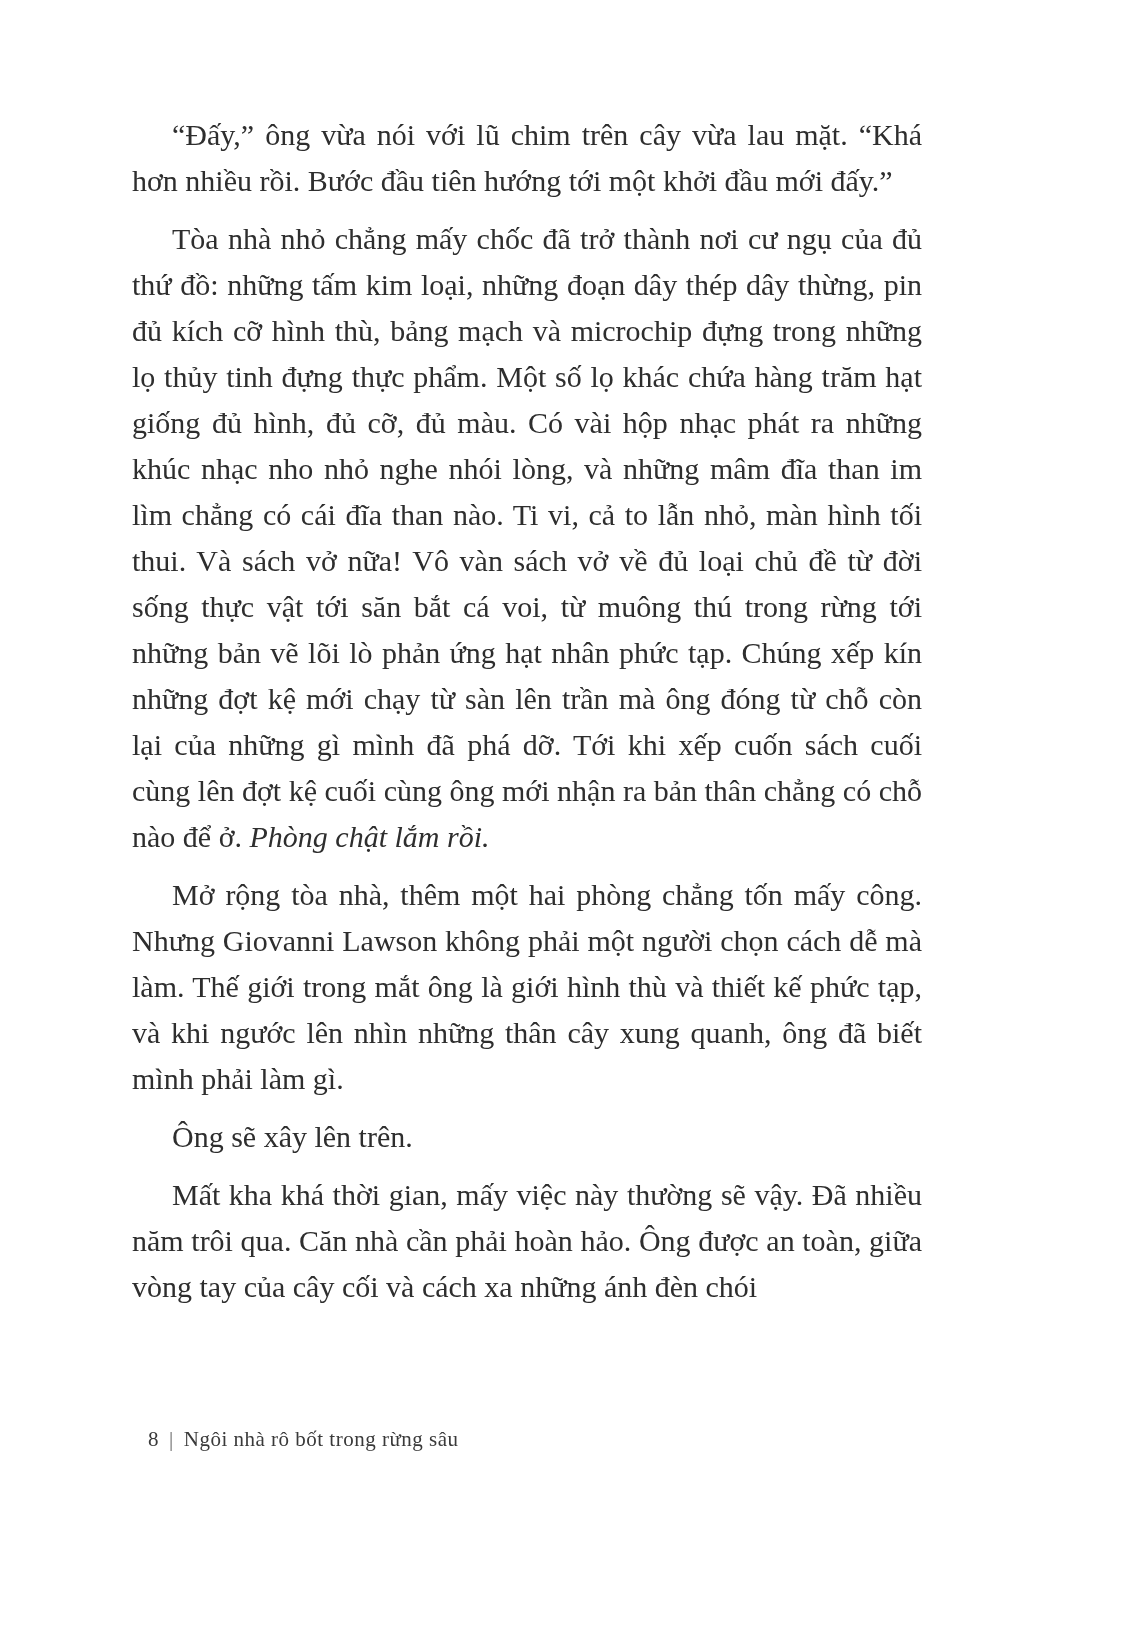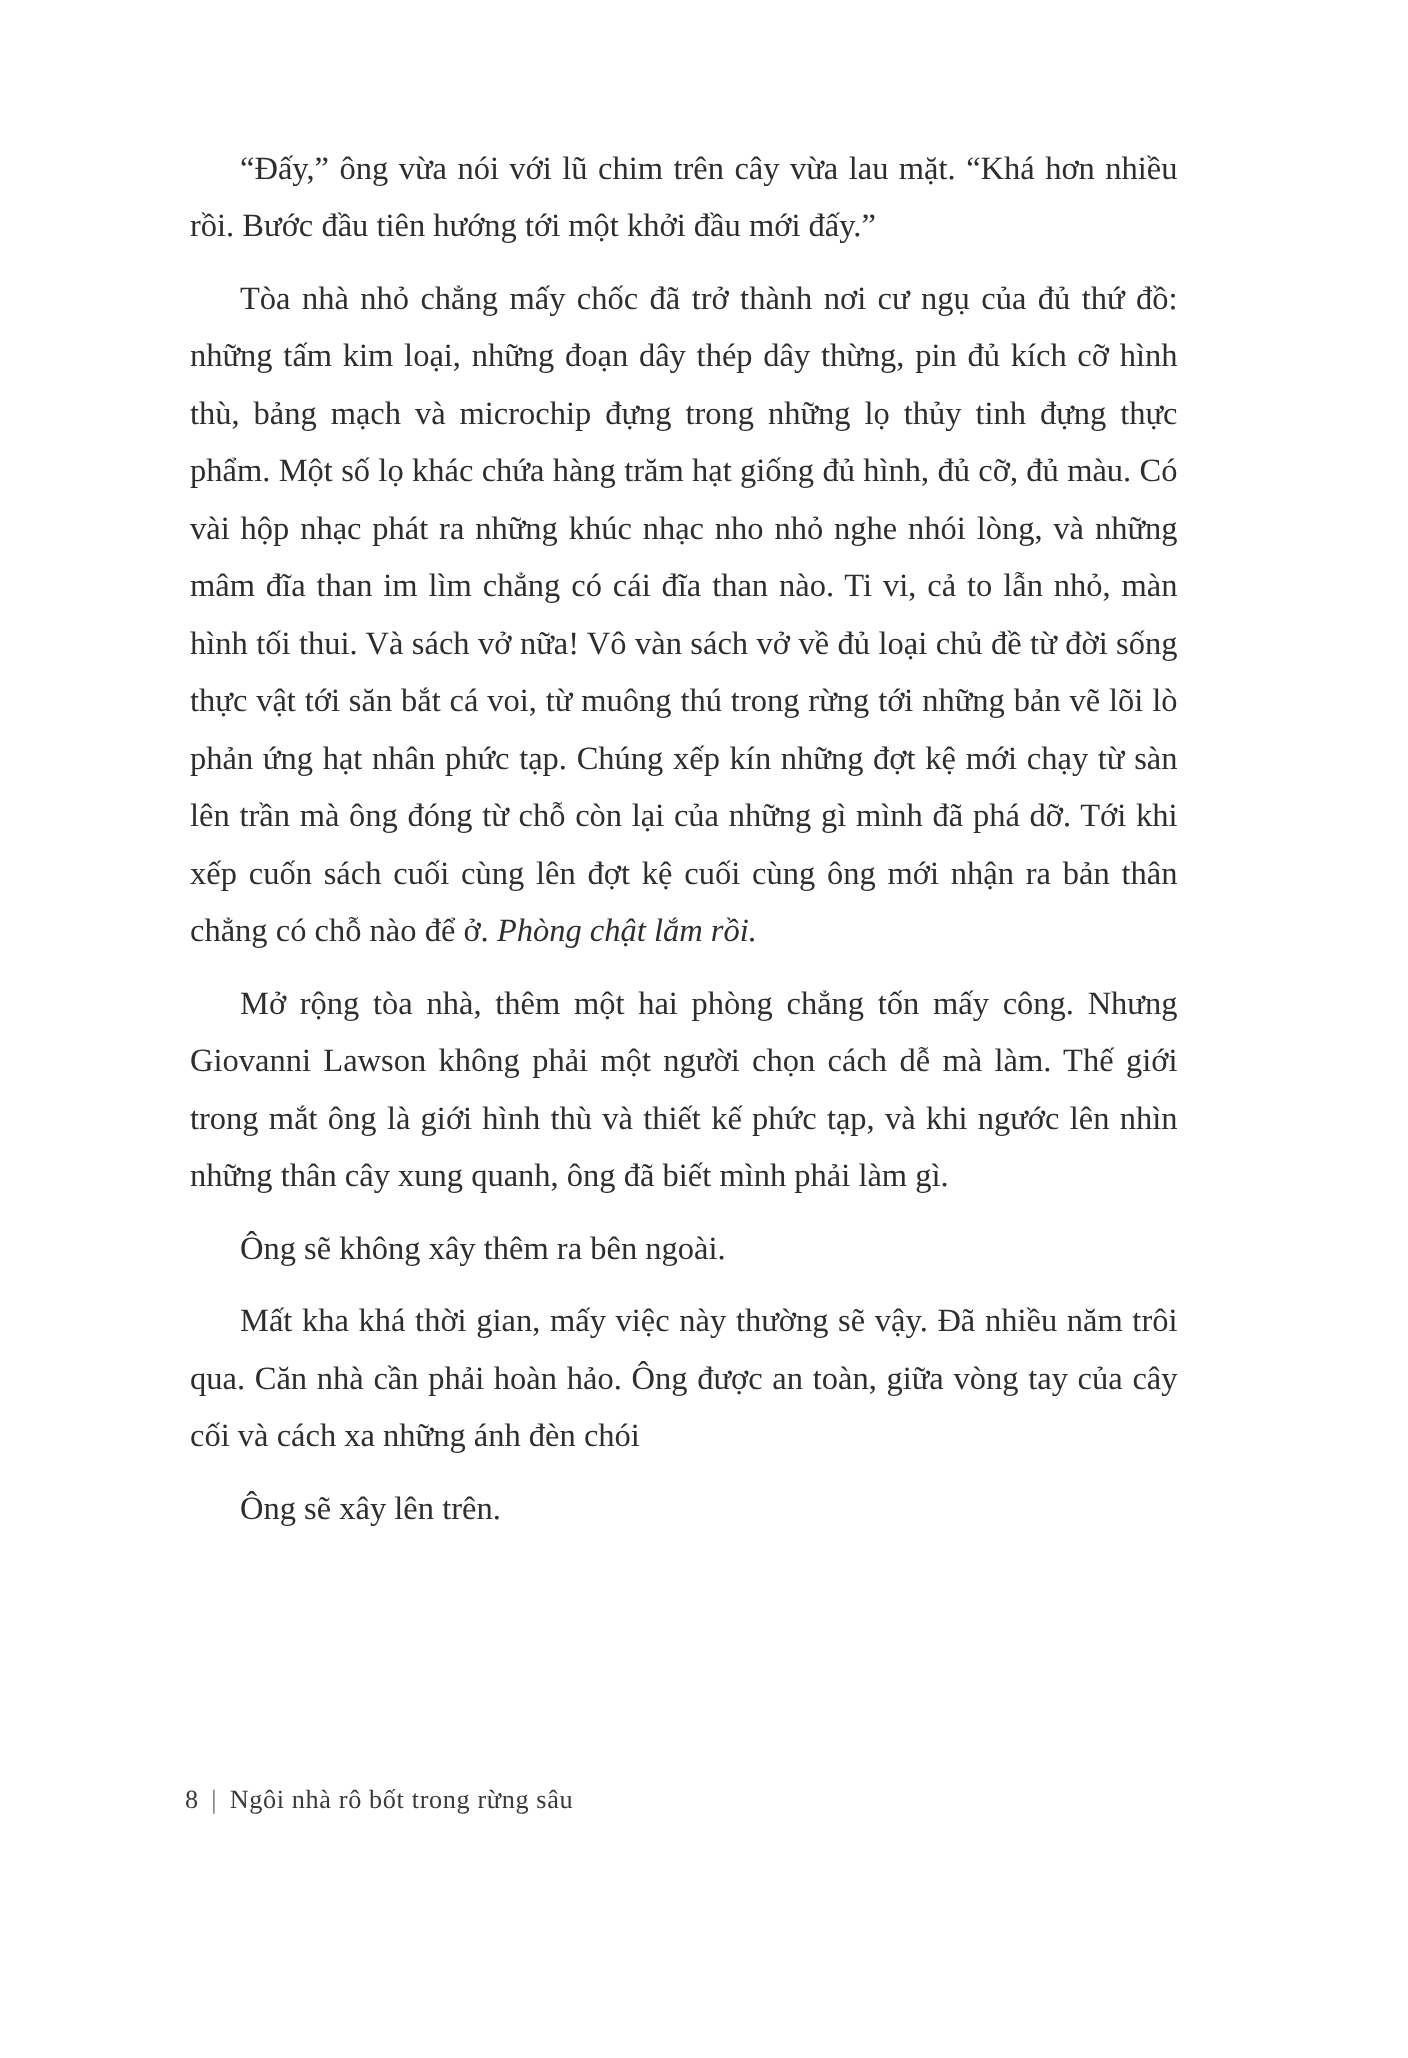--- a/index.html
+++ b/index.html
@@ -15,24 +15,24 @@
   }
   .page {
     position: relative;
     width: 1126px;
     height: 1646px;
     background: #ffffff;
     overflow: hidden;
   }
   .text-block {
     position: absolute;
-    left: 152px;
+    left: 132px;
     top: 112px;
     width: 790px;
-    font-size: 26px;
+    font-size: 30px;
     line-height: 46px;
     text-align: justify;
     text-justify: inter-word;
   }
   .para {
     margin: 0 0 12px 0;
     text-indent: 40px;
   }
   .para:last-child {
     margin-bottom: 0;
@@ -63,25 +63,24 @@
 <div class="page">
 
   <div class="text-block">
 
     <p class="para"><span>“Đấy,” ông vừa nói với lũ chim trên cây vừa lau mặt. “Khá hơn nhiều rồi. Bước đầu tiên hướng tới một khởi đầu mới đấy.”</span></p>
 
     <p class="para"><span>Tòa nhà nhỏ chẳng mấy chốc đã trở thành nơi cư ngụ của đủ thứ đồ: những tấm kim loại, những đoạn dây thép dây thừng, pin đủ kích cỡ hình thù, bảng mạch và microchip đựng trong những lọ thủy tinh đựng thực phẩm. Một số lọ khác chứa hàng trăm hạt giống đủ hình, đủ cỡ, đủ màu. Có vài hộp nhạc phát ra những khúc nhạc nho nhỏ nghe nhói lòng, và những mâm đĩa than im lìm chẳng có cái đĩa than nào. Ti vi, cả to lẫn nhỏ, màn hình tối thui. Và sách vở nữa! Vô vàn sách vở về đủ loại chủ đề từ đời sống thực vật tới săn bắt cá voi, từ muông thú trong rừng tới những bản vẽ lõi lò phản ứng hạt nhân phức tạp. Chúng xếp kín những đợt kệ mới chạy từ sàn lên trần mà ông đóng từ chỗ còn lại của những gì mình đã phá dỡ. Tới khi xếp cuốn sách cuối cùng lên đợt kệ cuối cùng ông mới nhận ra bản thân chẳng có chỗ nào để ở.</span> <span class="italic">Phòng chật lắm rồi.</span></p>
 
     <p class="para"><span>Mở rộng tòa nhà, thêm một hai phòng chẳng tốn mấy công. Nhưng Giovanni Lawson không phải một người chọn cách dễ mà làm. Thế giới trong mắt ông là giới hình thù và thiết kế phức tạp, và khi ngước lên nhìn những thân cây xung quanh, ông đã biết mình phải làm gì.</span></p>
 
-    <p class="para"><span>Ông sẽ không xây thêm ra bên ngoài.</span></p>
+
+    <p class="para"><span>Ông sẽ xây lên trên.</span></p>
 
     <p class="para"><span>Mất kha khá thời gian, mấy việc này thường sẽ vậy. Đã nhiều năm trôi qua. Căn nhà cần phải hoàn hảo. Ông được an toàn, giữa vòng tay của cây cối và cách xa những ánh đèn chói</span></p>
-
-    <p class="para"><span>Ông sẽ xây lên trên.</span></p>
 
   </div>
 
   <div class="footer">
     <span>8</span><span class="sep">|</span><span>Ngôi nhà rô bốt trong rừng sâu</span>
   </div>
 
 </div>
 
 </body></html>

